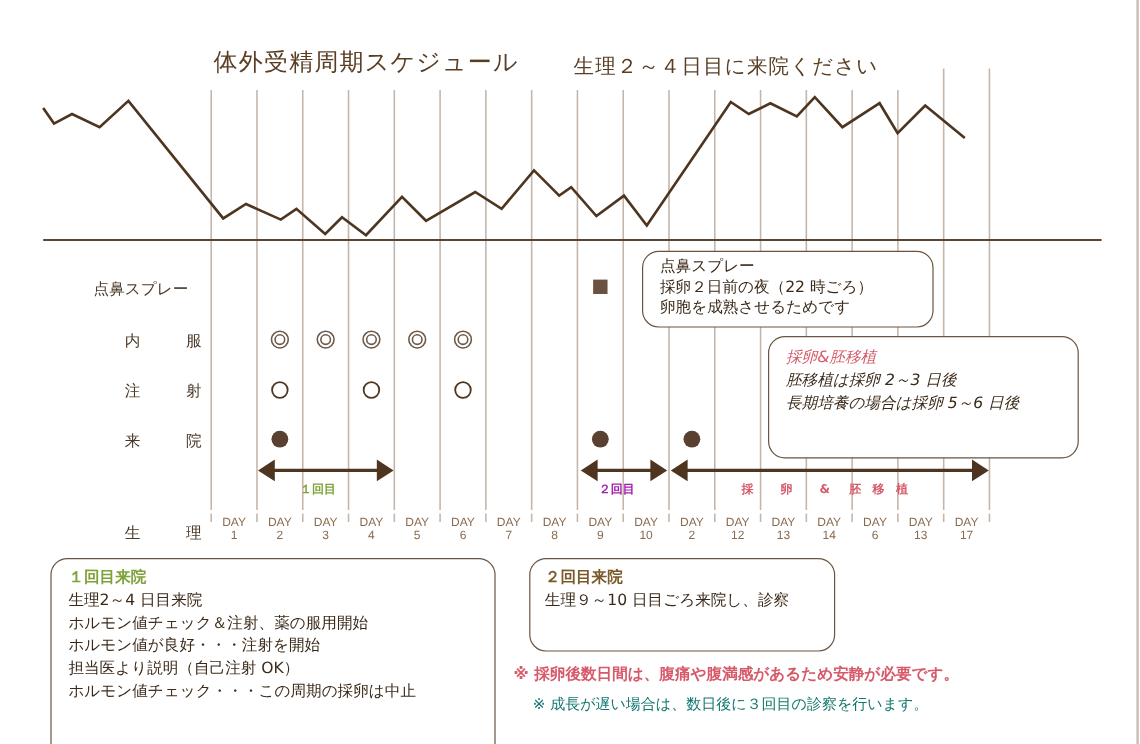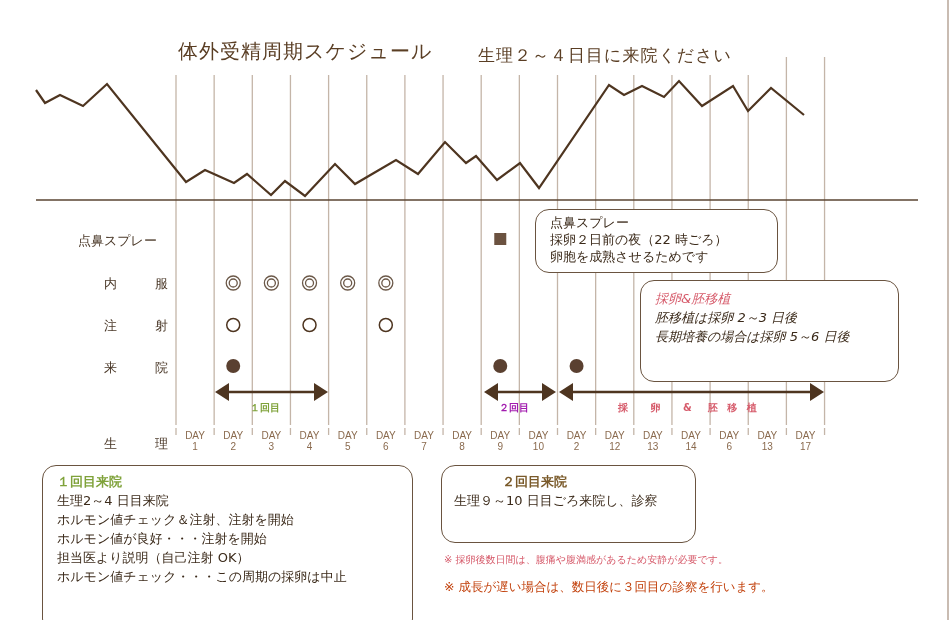--- a/index.html
+++ b/index.html
@@ -207,25 +207,25 @@
 
 <div class="box" style="left:640px; top:280px; width:259px; height:102px; padding:8px 14px; line-height:19px;font-style:italic;">
   <div class="head" style="color:#d65a6a; font-weight:normal;">採卵&amp;胚移植</div>
   <div>胚移植は採卵 2～3 日後</div>
   <div>長期培養の場合は採卵 5～6 日後</div>
 </div>
 
 <div class="box" style="left:42px; top:465px; width:371px; height:168px; padding:6px 14px; line-height:19px;">
   <div class="head" style="color:#7fa23a;">１回目来院</div>
   <div>生理2～4 日目来院</div>
-  <div>ホルモン値チェック＆注射、注射を開始</div>
+  <div>ホルモン値チェック＆注射、薬の服用開始</div>
   <div>ホルモン値が良好・・・注射を開始</div>
   <div>担当医より説明（自己注射 OK）</div>
   <div>ホルモン値チェック・・・この周期の採卵は中止</div>
 </div>
 
 <div class="box" style="left:441px; top:465px; width:255px; height:78px; padding:6px 12px; line-height:19px;">
-  <div class="head" style="color:#7a5a2a;margin-left:48px;">２回目来院</div>
+  <div class="head" style="color:#7a5a2a;">２回目来院</div>
   <div>生理９～10 日目ごろ来院し、診察</div>
 </div>
 
-<div class="note" style="left:444px; top:553px; color:#d65a6a; font-weight:normal; font-size:10px;">※ 採卵後数日間は、腹痛や腹満感があるため安静が必要です。</div>
-<div class="note" style="left:444px; top:579px; color:#c2410c; font-size:12.5px;">※ 成長が遅い場合は、数日後に３回目の診察を行います。</div>
+<div class="note" style="left:428px; top:553px; color:#d65a6a; font-weight:bold; font-size:13px;">※ 採卵後数日間は、腹痛や腹満感があるため安静が必要です。</div>
+<div class="note" style="left:444px; top:579px; color:#0f766e; font-size:12.5px;">※ 成長が遅い場合は、数日後に３回目の診察を行います。</div>
 
 </body></html>

